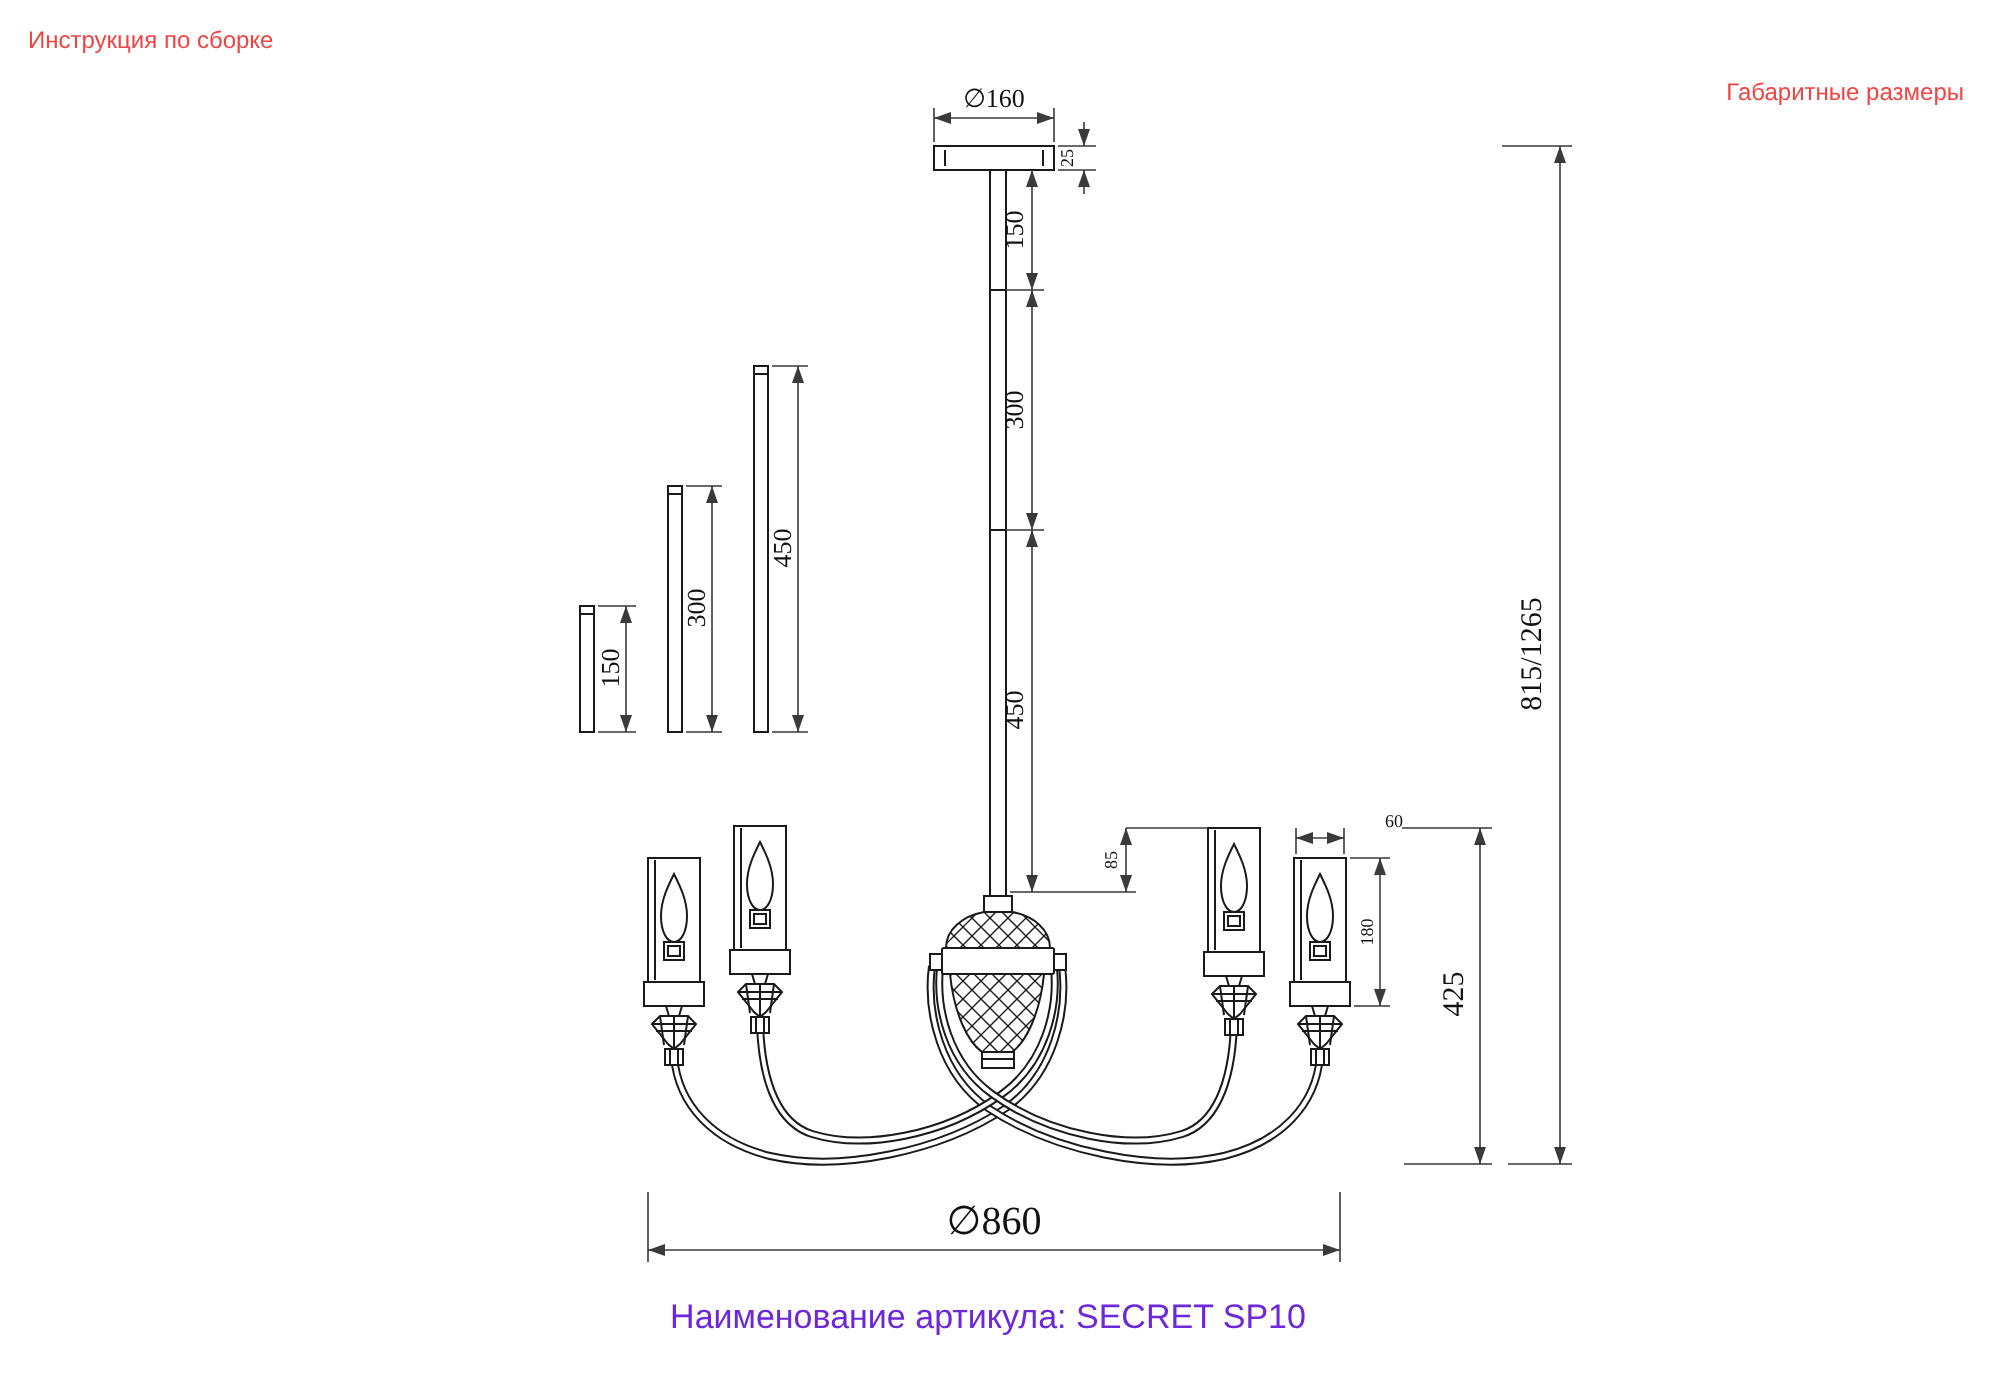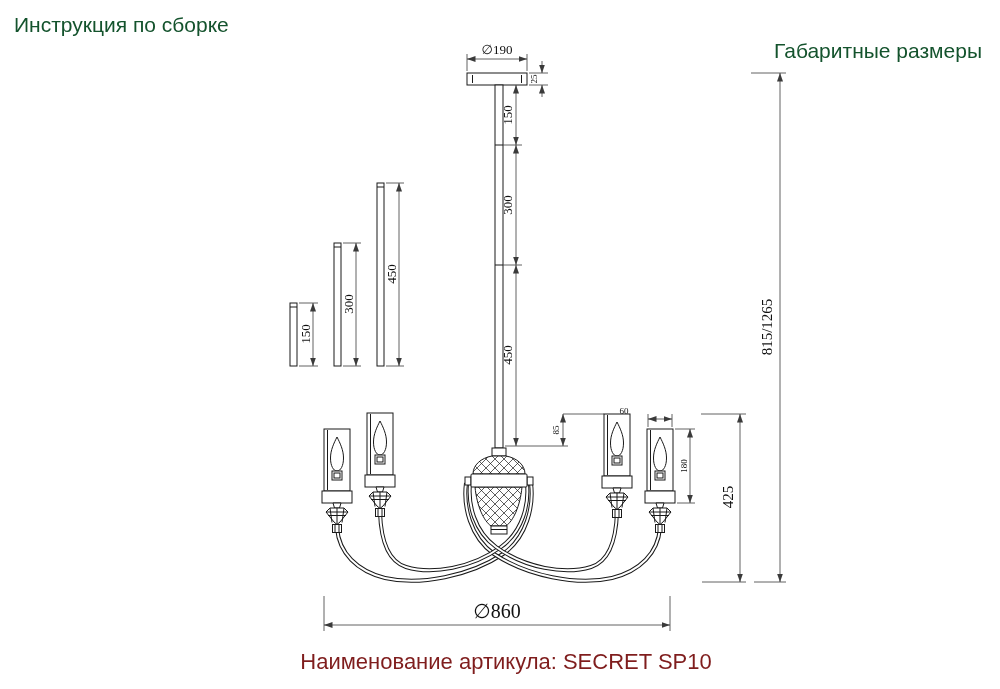--- a/index.html
+++ b/index.html
@@ -1,22 +1,22 @@
 <!DOCTYPE html>
 <html><head>
 <meta charset="utf-8">
 <style>
   html,body{margin:0;padding:0;background:#fff;}
   #page{position:relative;width:1000px;height:689px;background:#fff;overflow:hidden;
         font-family:"Liberation Sans",sans-serif;color:#111;}
-  .title{position:absolute;font-size:21px;color:#14532d;white-space:nowrap;}
+  .title{position:absolute;font-size:12px;color:#ef4444;white-space:nowrap;}
   #title-left{left:14px;top:13px;}
   #title-right{right:18px;top:13px;margin-top:26px;}
-  #footer-text{position:absolute;left:506px;top:649px;transform:translateX(-50%);
-               font-size:22px;color:#7f1d1d;white-space:nowrap;}
+  #footer-text{position:absolute;left:494px;top:649px;transform:translateX(-50%);
+               font-size:17px;color:#6d28d9;white-space:nowrap;}
   svg{position:absolute;left:0;top:0;}
   .dim{position:absolute;font-family:"Liberation Serif",serif;color:#111;
        white-space:nowrap;transform:translate(-50%,-50%);line-height:1;}
   .dim.v{transform:translate(-50%,-50%) rotate(-90deg);}
   .s9{font-size:9px;}
   .s13{font-size:13px;}
   .s15{font-size:15px;}
   .s17{font-size:20px;}
   
   .part{stroke:#1a1a1a;stroke-width:1;fill:none;}
@@ -172,33 +172,33 @@
       <path d="M751,73 L786,73 M754,582 L786,582" class="dimln"></path>
       <line x1="780" y1="73" x2="780" y2="582" class="dimln" marker-start="url(#arr)" marker-end="url(#arr)"></line>
     </g>
 
     <g>
       <path d="M324,596 L324,631 M670,596 L670,631" class="dimln"></path>
       <line x1="324" y1="625" x2="670" y2="625" class="dimln" marker-start="url(#arr)" marker-end="url(#arr)"></line>
     </g>
   </svg>
 
-  <span class="dim s13" style="left:497px;top:49px;">∅190</span>
+  <span class="dim s13" style="left:497px;top:49px;">∅160</span>
   <span class="dim v s9" style="left:534px;top:79px;">25</span>
 
   <span class="dim v s13" style="left:507px;top:115px;">150</span>
   <span class="dim v s13" style="left:507px;top:205px;">300</span>
   <span class="dim v s13" style="left:507px;top:355px;">450</span>
 
   <span class="dim v s13" style="left:305px;top:334px;">150</span>
   <span class="dim v s13" style="left:348px;top:304px;">300</span>
   <span class="dim v s13" style="left:391px;top:274px;">450</span>
 
   <span class="dim v s9" style="left:556px;top:430px;">85</span>
-  <span class="dim s9" style="left:624px;top:411px;">60</span>
+  <span class="dim s9" style="left:697px;top:411px;">60</span>
   <span class="dim v s9" style="left:684px;top:466px;">180</span>
 
   <span class="dim v s15" style="left:728px;top:497px;">425</span>
   <span class="dim v s15" style="left:767px;top:327px;">815/1265</span>
   <span class="dim s17" style="left:497px;top:611px;">∅860</span>
 
   <div id="footer-text">Наименование артикула: SECRET SP10</div>
 </div>
 
 </body></html>

